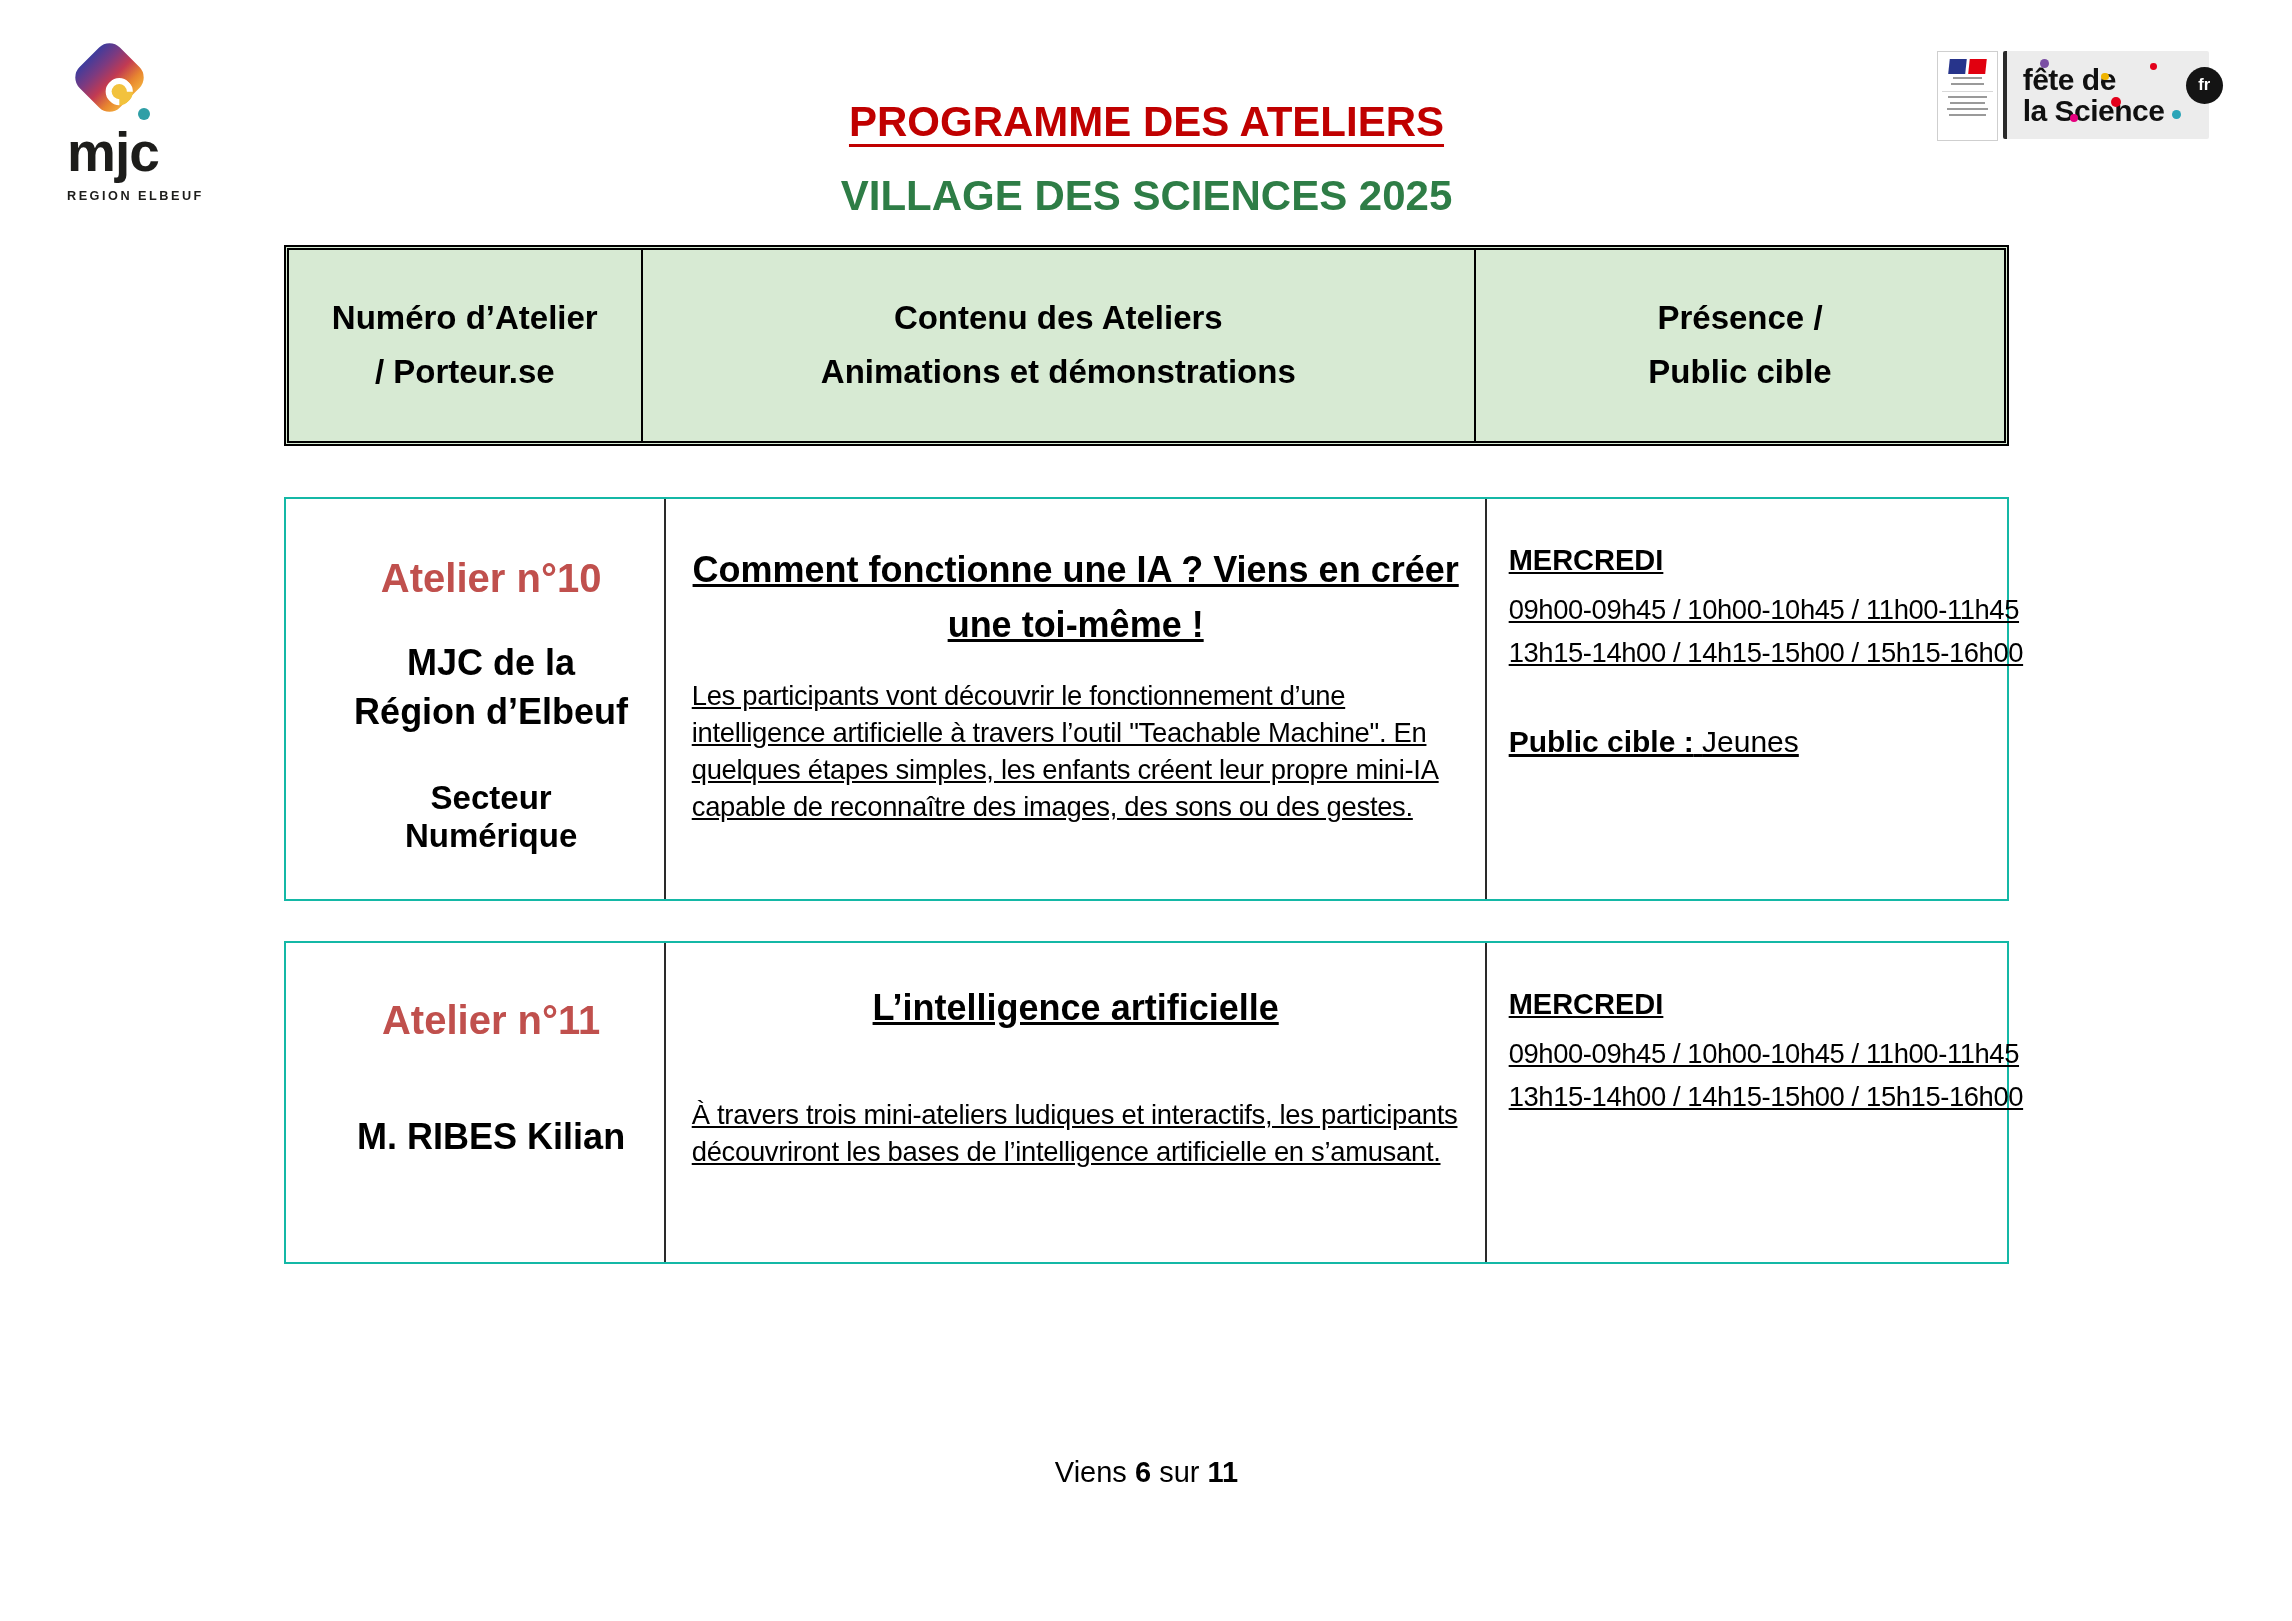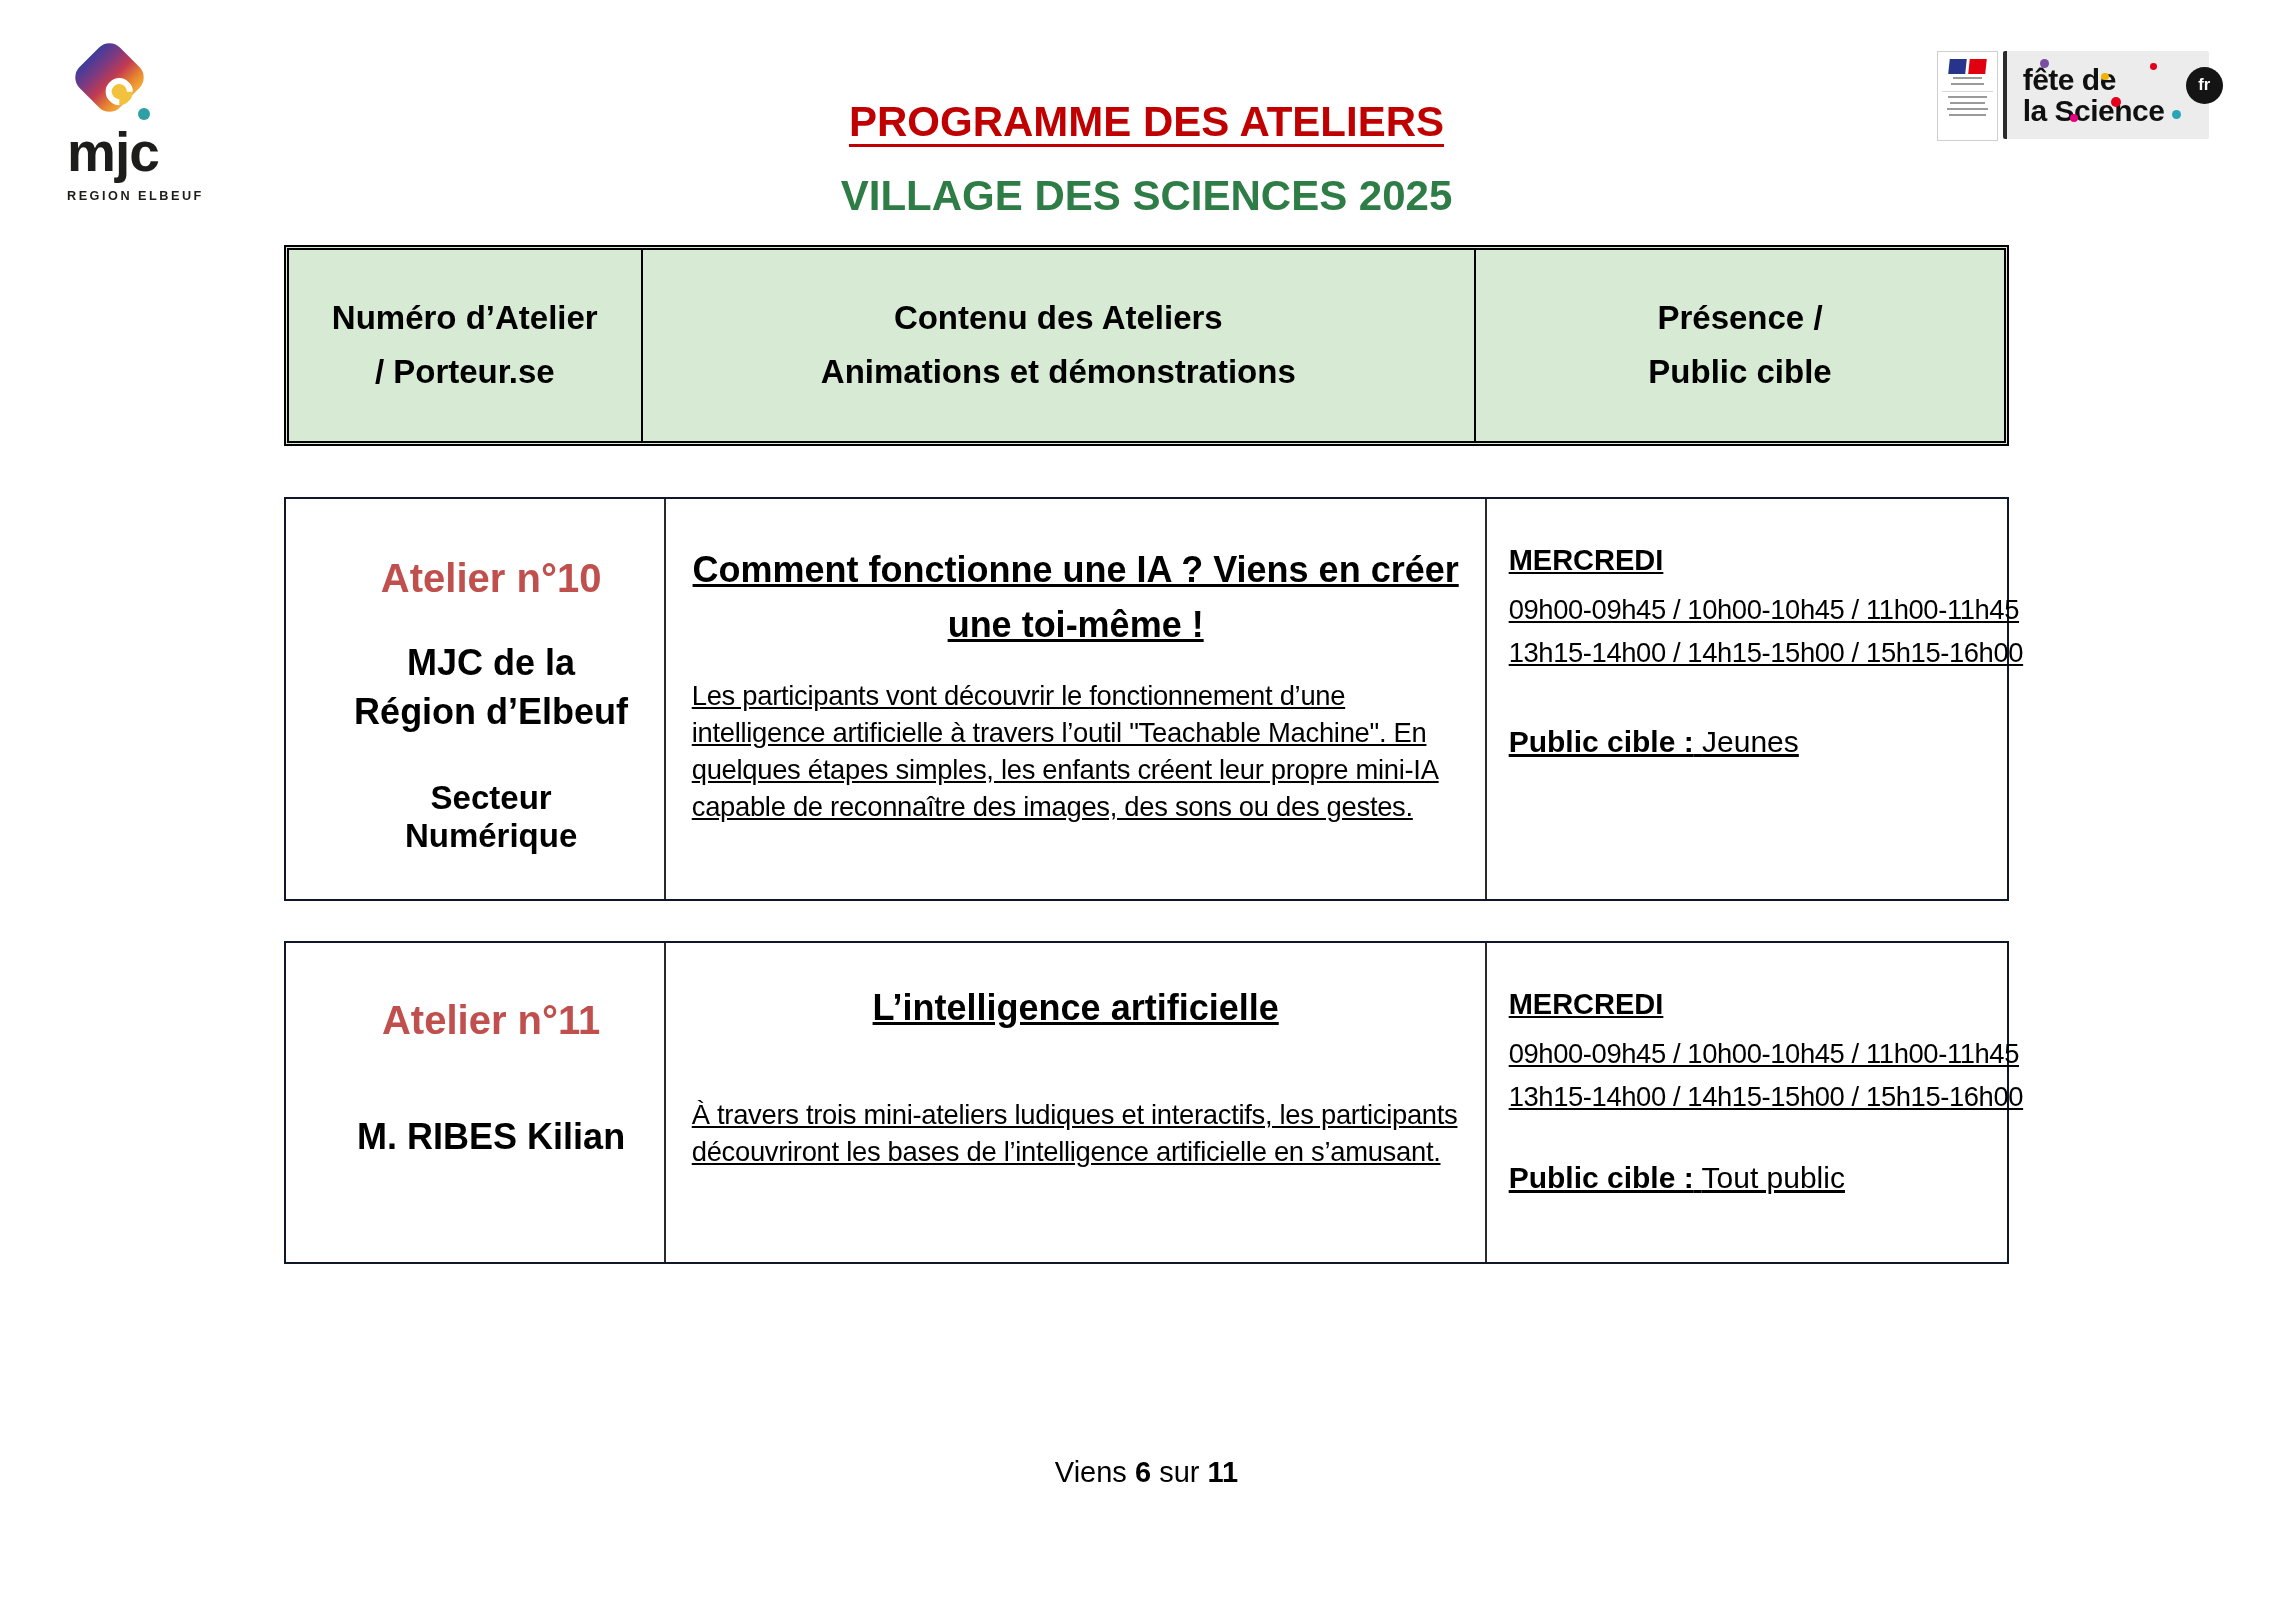--- a/index.html
+++ b/index.html
@@ -67,21 +67,21 @@
   
   .ptable{width:1725px;margin:0 auto;display:grid;grid-template-columns:20.5% 48.6% 30.9%;box-sizing:border-box;}
 
   .head{margin-top:19.6px;background:#D7EAD3;border:5.9px double #000;min-height:201px;}
   .hcell{
     display:flex;flex-direction:column;align-items:center;justify-content:center;gap:16.7px;
     font-size:33px;font-weight:bold;text-align:center;padding:9.8px 7.8px;box-sizing:border-box;
   }
   .hcell + .hcell{border-left:2.9px solid #000;}
 
-  .wtable{border:2px solid #0f172a;background:#fff;padding-left:32px;}
+  .wtable{border:2px solid #14b8a6;background:#fff;padding-left:32px;}
   .row1{margin-top:51px;min-height:404px;}
   .row2{margin-top:40px;min-height:323px;}
   .cell{box-sizing:border-box;}
   .cell + .cell{border-left:2px solid #2a2a2a;text-decoration:underline;}
 
   .c-left{text-align:center;padding:57px 25.5px 19.6px;}
   .row2 .c-left{padding-top:55px;}
   .atelier-no{font-size:40px;font-weight:bold;color:#C0504D;}
   .porteur{margin-top:37px;font-size:36px;font-weight:bold;line-height:49px;}
   .row2 .porteur{margin-top:69px;}
@@ -193,24 +193,20 @@
     <div class="porteur">M. RIBES Kilian</div>
   </div>
   <div class="cell c-mid">
     <div class="wtitle">L’intelligence artificielle</div>
     <div class="wdesc">À travers trois mini-ateliers ludiques et interactifs, les participants découvriront les bases de l’intelligence artificielle en s’amusant.</div>
   </div>
   <div class="cell c-right">
     <div class="day">MERCREDI</div>
     <div class="times">09h00-09h45 / 10h00-10h45 / 11h00-11h45</div>
     <div class="times">13h15-14h00 / 14h15-15h00 / 15h15-16h00</div>
-    <div class="public-line">
-      <span class="public-label">Public cible :</span>
-      <span class="public-value">Tout public</span>
-    </div>
   </div>
 </section>
 
 <footer class="pagefoot">
   <span>Viens</span>
   <b>6</b>
   <span>sur</span>
   <b>11</b>
 </footer>
 

